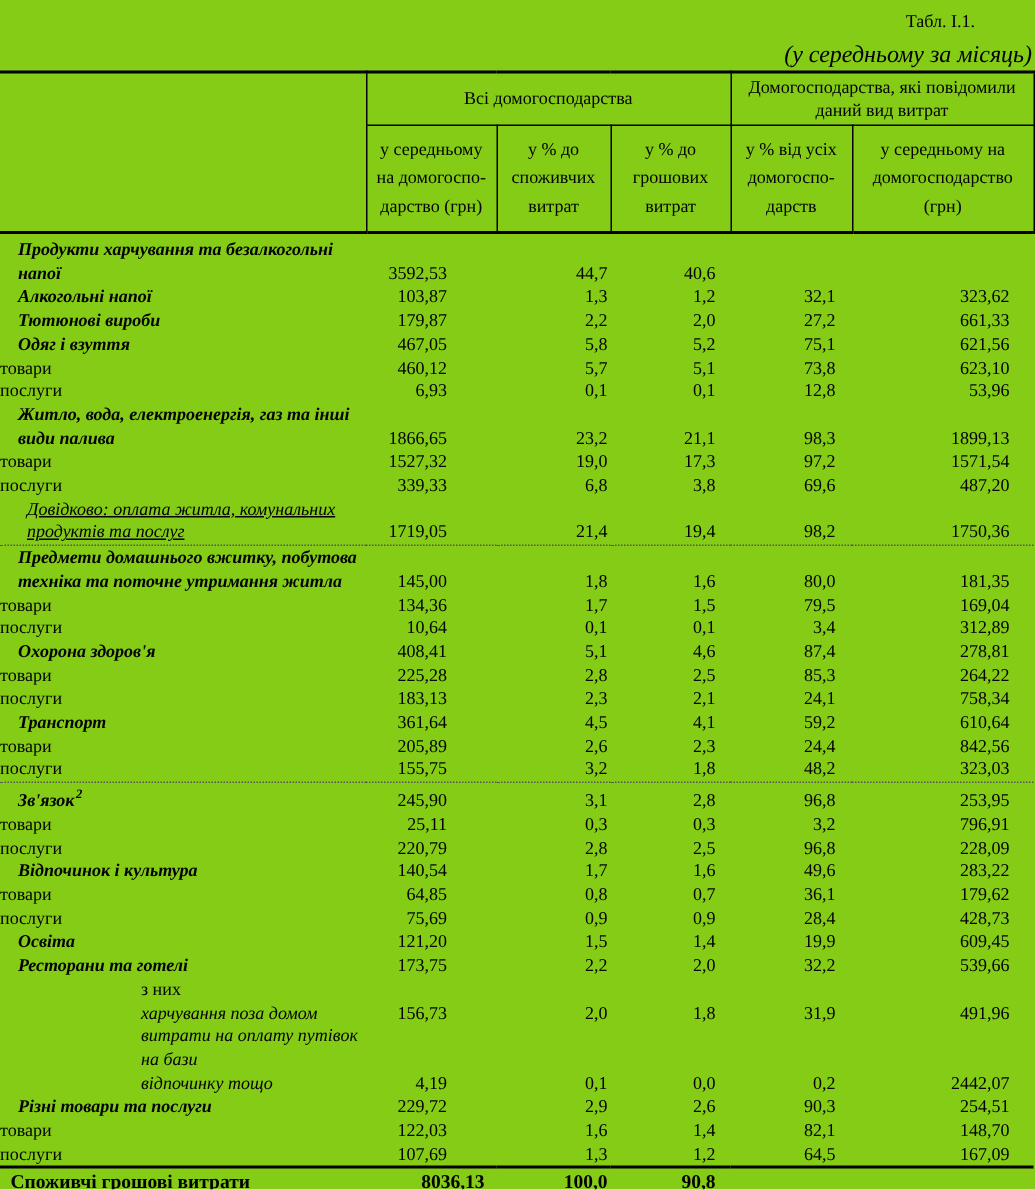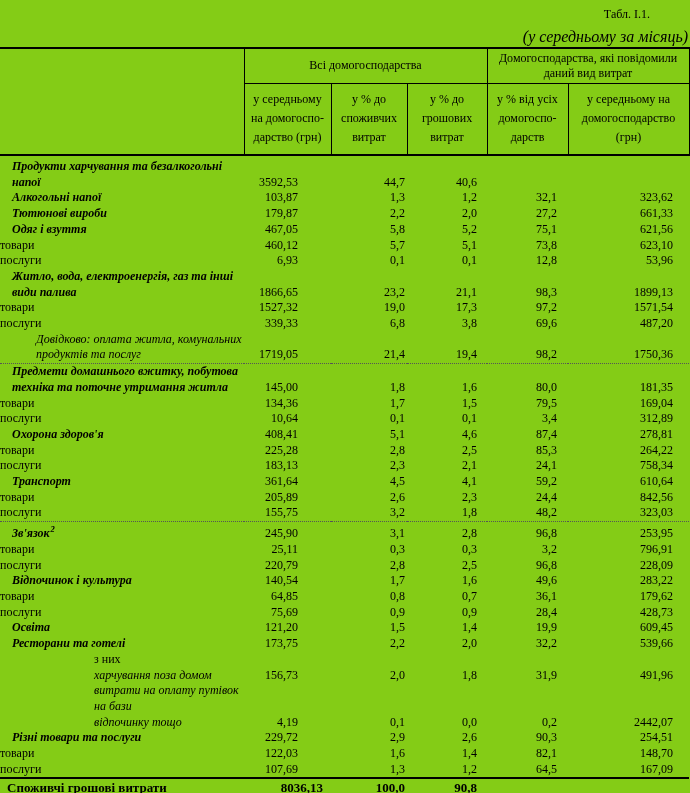--- a/index.html
+++ b/index.html
@@ -19,21 +19,21 @@
   .corner { border-right:1px solid #000; border-bottom:2px solid #000; }
   .gh { line-height:15px; height:35px; border-bottom:1px solid #000; white-space:pre-line; }
   .gh1 { border-right:1px solid #000; }
   .gh2 { border-right:1px solid #000; }
   .sh { line-height:19px; height:72px; border-right:1px solid #000; border-bottom:2px solid #000; white-space:pre-line; }
   tbody td, tfoot td { font-size:12px; line-height:15.7px; vertical-align:bottom; }
   tbody tr:first-child td { padding-top:3px; }
   .lbl { white-space:pre-line; }
   .cat { font-weight:bold; font-style:italic; padding-left:12px; }
   .sub { }
-  .note { font-style:italic; padding-left:36px; }
+  .note { font-style:italic; padding-left:18px;text-decoration:underline; }
   .grp { padding-left:94px;margin-top:28px; }
   .subit { font-style:italic; padding-left:94px; }
   .lbl sup { font-size:8.5px; margin-left:1px; }
   .val { text-align:right; }
   .c1 { padding-right:33px; }
   .c2 { padding-right:2px; }
   .c3 { padding-right:10px; }
   .c4 { padding-right:11px; }
   .c5 { padding-right:16px; }
   tr.divider td { border-bottom:1px dotted #555; }

